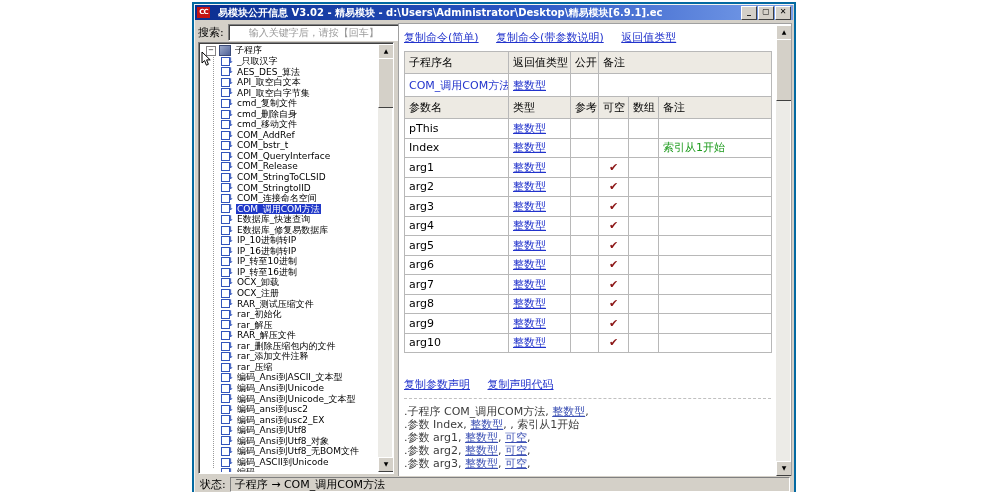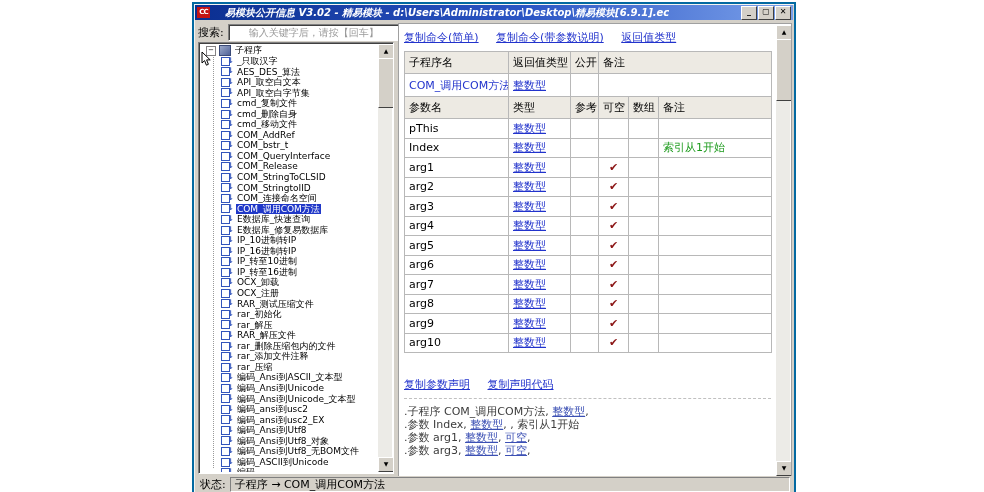--- a/index.html
+++ b/index.html
@@ -6,22 +6,22 @@
     font-family:"DejaVu Sans","Liberation Sans",sans-serif;}
   .canvas{position:relative;width:984px;height:492px;background:#fff;}
   .window{position:absolute;left:192px;top:2px;width:600px;height:489px;background:#d4d0c8;
     border:2px solid #0369a1;box-shadow:inset 1px 1px 0 #f5f4f0;}
   
   .titlebar{position:absolute;left:1px;top:1px;right:1px;height:15px;
     background:linear-gradient(90deg,#0b2f91 0%,#2b55c4 55%,#7aa0ea 100%);
     display:flex;align-items:center;padding:0 2px;overflow:hidden;}
   .app-icon{width:13px;height:11px;background:#c41414;color:#fff;font-size:7px;font-weight:bold;
     line-height:11px;text-align:center;flex:0 0 auto;letter-spacing:-1px;}
-  .title-text{color:#fff;font-size:10px;font-weight:bold;margin-left:15px;white-space:nowrap;
-    overflow:hidden;flex:1 1 auto;font-style:italic;}
+  .title-text{color:#fff;font-size:10px;font-weight:bold;margin-left:8px;white-space:nowrap;
+    overflow:hidden;flex:1 1 auto;}
   .winbtn{width:14px;height:12px;background:#d4d0c8;border:1px solid;
     border-color:#fff #404040 #404040 #fff;font-size:8px;line-height:10px;text-align:center;
     color:#000;margin-left:1px;flex:0 0 auto;font-weight:bold;}
   
   .search-row{position:absolute;left:4px;top:19px;height:18px;display:flex;align-items:center;}
   .search-label{font-size:11px;color:#000;margin-right:4px;}
   .search-input{width:156px;height:15px;border:1px solid;border-color:#808080 #fff #fff #808080;
     box-shadow:inset 1px 1px 0 #404040;background:#fff;font-size:10px;padding:0 20px;color:#333;}
   .search-input::placeholder{color:#9a9a9a;}
   
@@ -558,20 +558,21 @@
         <div class="decl-block">
           <div class="linkbar">
             <a>复制参数声明</a>
             <a>复制声明代码</a>
           </div>
           <div class="decl-sep"></div>
           <div id="decl-lines">
               <div class="dline"><span>.子程序 COM_调用COM方法, </span><span class="dlink">整数型</span><span>, </span></div>
               <div class="dline"><span>.参数 Index, </span><span class="dlink">整数型</span><span>, , 索引从1开始</span></div>
               <div class="dline"><span>.参数 arg1, </span><span class="dlink">整数型</span><span>, </span><span class="dlink">可空</span><span>, </span></div>
+              <div class="dline"><span>.参数 arg2, </span><span class="dlink">整数型</span><span>, </span><span class="dlink">可空</span><span>, </span></div>
               <div class="dline"><span>.参数 arg3, </span><span class="dlink">整数型</span><span>, </span><span class="dlink">可空</span><span>, </span></div>
             </div>
         </div>
       </div>
 
       <div class="rp-scroll">
         <div class="sb-btn sb-up">▲</div>
         <div class="sb-thumb" style="top:14px;height:60px;"></div>
         <div class="sb-btn sb-down">▼</div>
       </div>

